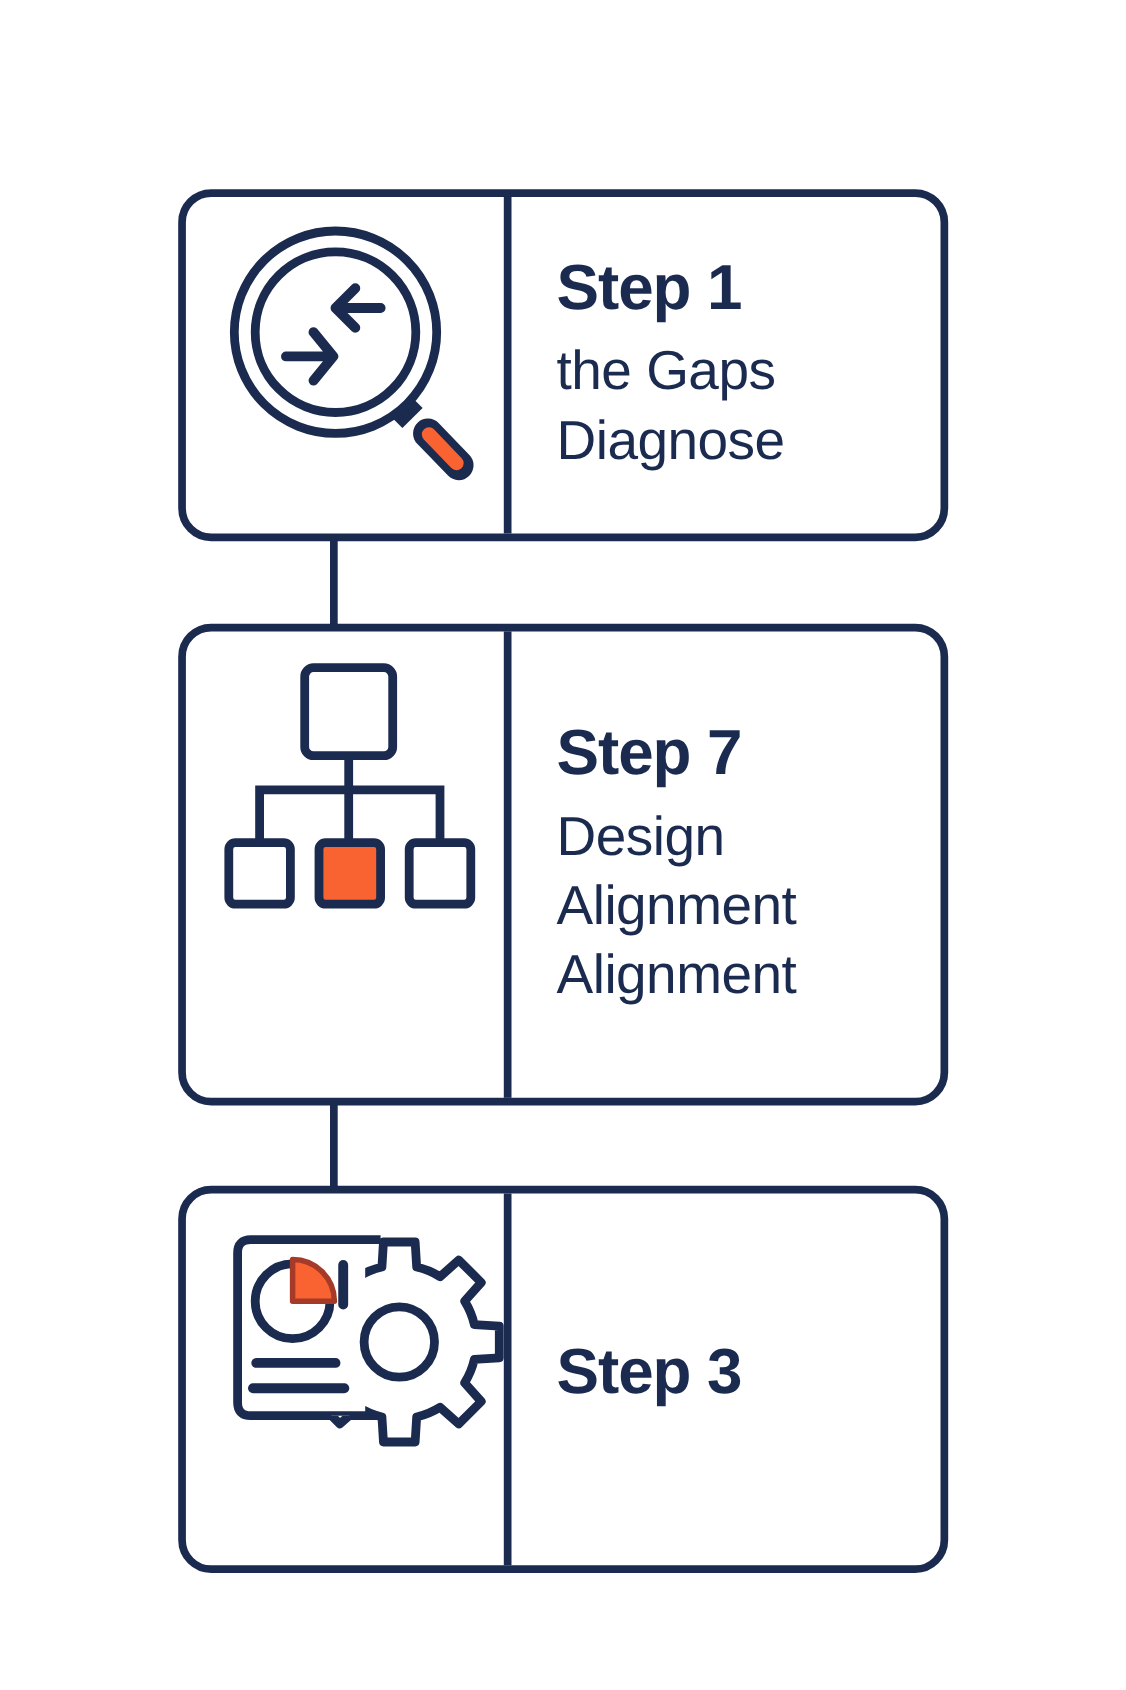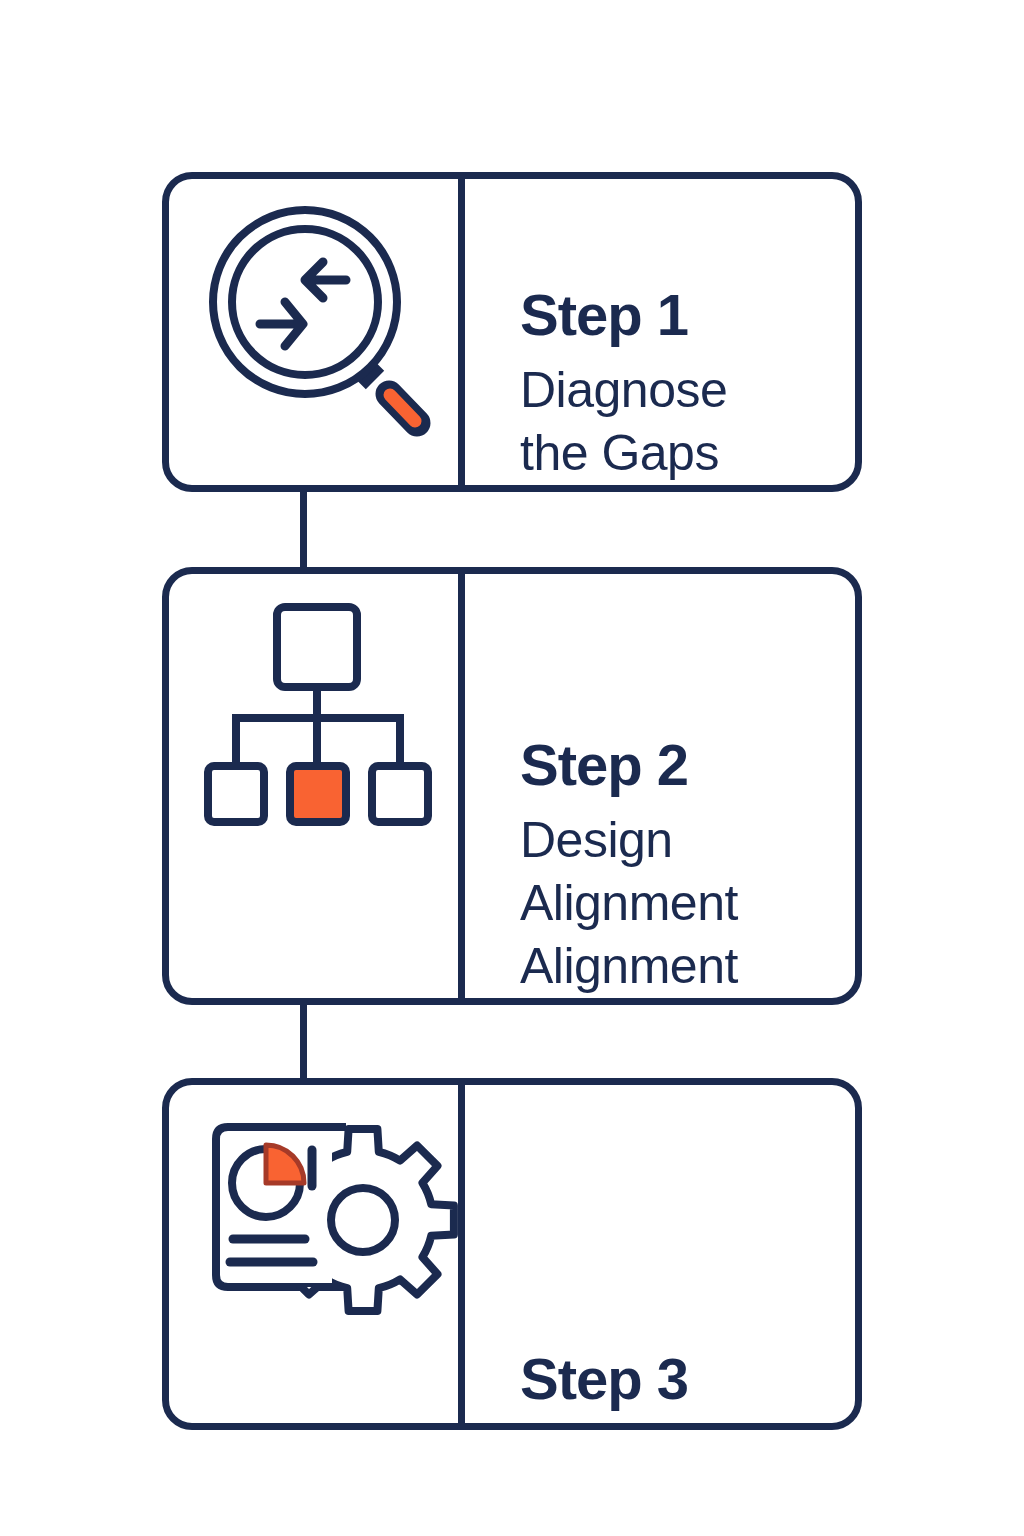--- a/index.html
+++ b/index.html
@@ -37,22 +37,22 @@
   .card.step-2{top:567px;height:438px;}
   .card.step-3{top:1078px;height:352px;}
   .icon-panel{
     position:relative;
     width:296px;flex:0 0 296px;
     border-right:7px solid var(--navy);
   }
   .icon-panel svg{position:absolute;top:0;left:0;display:block;}
   .text-panel{
     flex:1;
-    display:flex;flex-direction:column;justify-content:flex-end;
-    padding-left:55px;padding-right:10px;
+    display:flex;flex-direction:column;justify-content:center;
+    padding-left:41px;padding-right:10px;
   }
   .step-label{
     font-size:58px;line-height:60px;font-weight:700;
     letter-spacing:-1px;
     color:var(--navy);
     margin-bottom:14px;
   }
   .step-title-line{
     font-size:50px;line-height:63px;font-weight:500;
     letter-spacing:-0.5px;
@@ -83,41 +83,41 @@
 
         <circle cx="136" cy="123" r="92" class="stk-fill-white" stroke-width="8"></circle>
         <circle cx="136" cy="123" r="73" class="stk" stroke-width="8"></circle>
 
         <path d="M177 101 L143 101 M154 83 L136 101 L154 119" class="stk" stroke-width="9" stroke-linecap="round" stroke-linejoin="round"></path>
         <path d="M91 145 L126 145 M116 123 L134 145 L116 167" class="stk" stroke-width="9" stroke-linecap="round" stroke-linejoin="round"></path>
       </svg>
     </div>
     <div class="text-panel">
       <div class="step-label">Step 1</div>
+      <div class="step-title-line">the Gaps</div>
       <div class="step-title-line">Diagnose</div>
-      <div class="step-title-line">the Gaps</div>
     </div>
   </div>
 
   <div class="card step-2">
     <div class="icon-panel">
       <svg width="296" height="424" viewBox="0 0 296 424">
 
         <path d="M148 113 L148 196" class="stk" stroke-width="8"></path>
         <path d="M67 196 L67 144 L231 144 L231 196" class="stk" stroke-width="8" stroke-linejoin="miter"></path>
 
         <rect x="108" y="33" width="80" height="80" rx="8" class="stk-fill-white" stroke-width="8"></rect>
 
         <rect x="39" y="192" width="56" height="56" rx="6" class="stk-fill-white" stroke-width="8"></rect>
         <rect x="121" y="192" width="56" height="56" rx="6" class="stk orange-fill" stroke="#1b2a4f" stroke-width="8"></rect>
         <rect x="203" y="192" width="56" height="56" rx="6" class="stk-fill-white" stroke-width="8"></rect>
       </svg>
     </div>
     <div class="text-panel">
-      <div class="step-label">Step 2</div>
+      <div class="step-label">Step 7</div>
       <div class="step-title-line">Design</div>
       <div class="step-title-line">Alignment</div>
       <div class="step-title-line">Alignment</div>
     </div>
   </div>
 
   <div class="card step-3">
     <div class="icon-panel">
       <svg width="296" height="270" viewBox="0 0 296 270">
         <defs>

